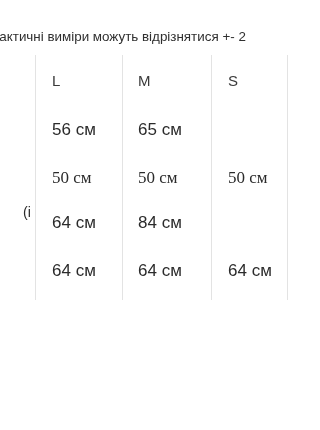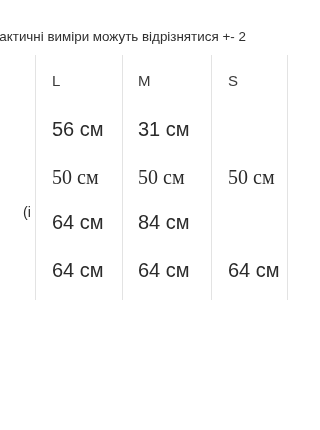--- a/index.html
+++ b/index.html
@@ -76,21 +76,21 @@
   .row.r0 { top: 52px; }
   .row.r1 { top: 100px; font-family: Liberation Serif, serif; }
   .row.r2 { top: 145px; }
   .row.r3 { top: 193px; }
 
   .cell {
     position: absolute;
     top: 0;
     height: 45px;
     line-height: 45px;
-    font-size: 20px;
+    font-size: 17px;
     color: #2b2b2b;
     white-space: nowrap;
     overflow: hidden;
   }
   
   .cell.c-label {
     left: 0;
     width: 33px;
     text-align: right;
     padding-right: 2px;
@@ -146,21 +146,21 @@
     <div class="row r-head">
       <div class="cell c-label head-cell"></div>
       <div class="cell c-l head-cell">L</div>
       <div class="cell c-m head-cell">M</div>
       <div class="cell c-s head-cell">S</div>
     </div>
 
     <div class="row r0">
       <div class="cell c-label"></div>
       <div class="cell c-l">56 см</div>
-      <div class="cell c-m">31 см</div>
+      <div class="cell c-m">65 см</div>
     </div>
 
     <div class="row r1">
       <div class="cell c-label"></div>
       <div class="cell c-l">50 см</div>
       <div class="cell c-m">50 см</div>
       <div class="cell c-s">50 см</div>
     </div>
 
     <div class="row r2">

